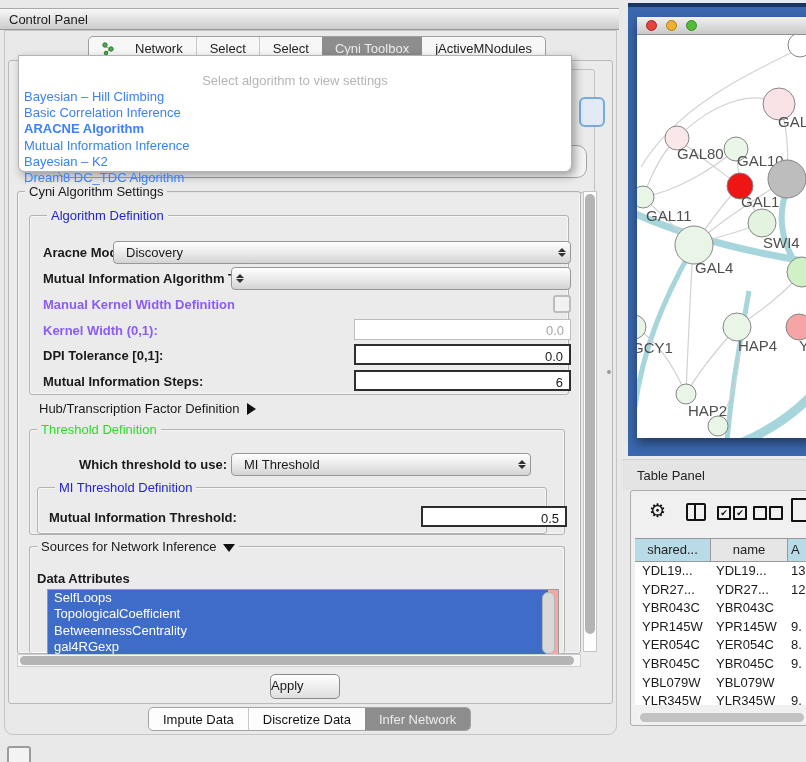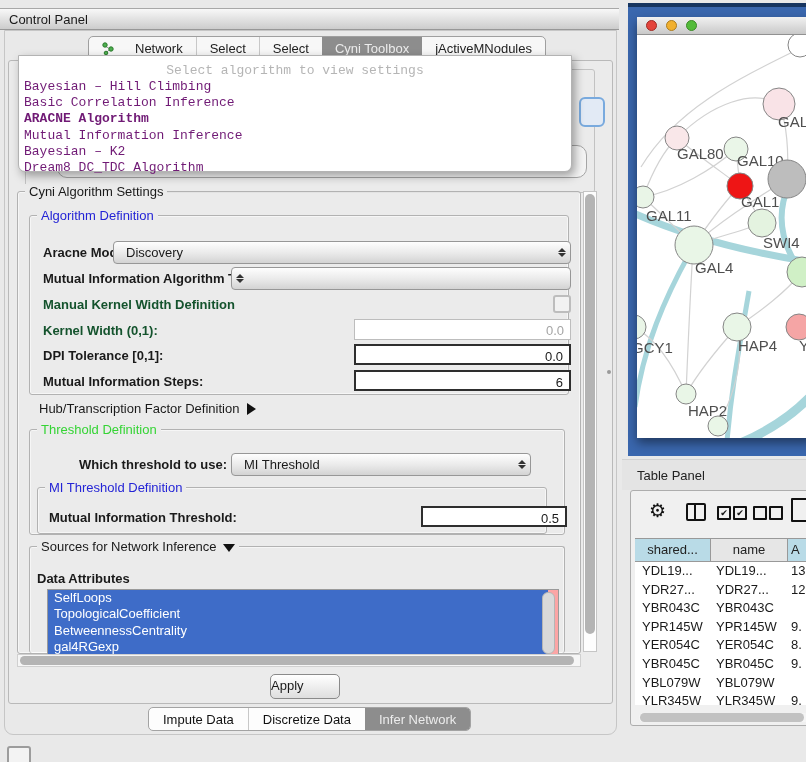--- a/index.html
+++ b/index.html
@@ -24,29 +24,29 @@
   .cp-body{position:absolute;left:8px;top:60px;width:603px;height:642px;background:#ebebeb;
            border:1px solid #b9b9b9;border-radius:3px;}
   .frag-group{position:absolute;left:16px;top:8px;width:568px;height:122px;border:1px solid #c2c2c2;border-radius:3px;}
   .frag-combo-blue{position:absolute;left:570px;top:36px;width:22px;height:26px;border:2px solid #79aade;
                    border-radius:6px;background:#e2eaf5;}
   .frag-input{position:absolute;left:48px;top:84px;width:528px;height:31px;border:1px solid #a5a5a5;
               border-radius:10px;background:#f4f4f4;}
   
   .popup{position:absolute;left:18px;top:55px;width:554px;height:117px;background:#fff;
          border:1px solid #b3b3b3;border-radius:0 0 7px 7px;box-shadow:3px 4px 10px rgba(0,0,0,.35);
-         z-index:40;box-sizing:border-box;padding-top:6px;font-family:Liberation Mono, monospace;}
+         z-index:40;box-sizing:border-box;padding-top:16px;}
   .popup-head{text-align:center;color:#b5b5b5;height:17px;line-height:17px;}
-  .popup-item{height:16.2px;line-height:16.2px;padding-left:5px;color:#701a75;white-space:nowrap;}
+  .popup-item{height:16.2px;line-height:16.2px;padding-left:5px;color:#3b82f6;white-space:nowrap;}
   .popup-item.sel{font-weight:bold;}
   
   .gb{position:absolute;border:1px solid #b2b2b2;border-radius:3px;box-shadow:inset 0 0 0 1px rgba(255,255,255,.55);}
   .gb-t{position:absolute;top:-8px;left:7px;background:#ebebeb;padding:0 4px;line-height:15px;white-space:nowrap;}
-  .t-blue{color:#2424d6;} .t-green{color:#35d435;}
-  .lbl{position:absolute;white-space:nowrap;} .b{font-weight:bold;} .dis{color:#14532d;}
+  .t-blue{color:#2424d6;margin-left:10px;} .t-green{color:#35d435;}
+  .lbl{position:absolute;white-space:nowrap;} .b{font-weight:bold;} .dis{color:#8b5cf6;}
   .combo{position:absolute;height:23px;border:1px solid #979797;border-radius:4px;box-sizing:border-box;
          background:linear-gradient(#fefefe,#e9e9e9 55%,#d3d3d3);display:flex;align-items:center;}
   .combo-text{padding-left:12px;flex:1;}
   .spin{width:16px;display:flex;flex-direction:column;align-items:center;justify-content:center;gap:1px;color:#333;}
   .spin i{display:block;width:0;height:0;border-left:4px solid transparent;border-right:4px solid transparent;}
   .spin .up{border-bottom:4px solid #333;} .spin .dn{border-top:4px solid #333;}
   .tf{position:absolute;height:21px;background:#fff;box-sizing:border-box;text-align:right;
       padding:3px 6px 0 0;}
   .tf.en{border:2px solid #2e2e2e;} .tf.di{border:1px solid #bdbdbd;color:#a5a5a5;}
   .chk{position:absolute;width:14px;height:14px;border:2px solid #bdbdbd;border-radius:3px;background:#f2f2f2;}

